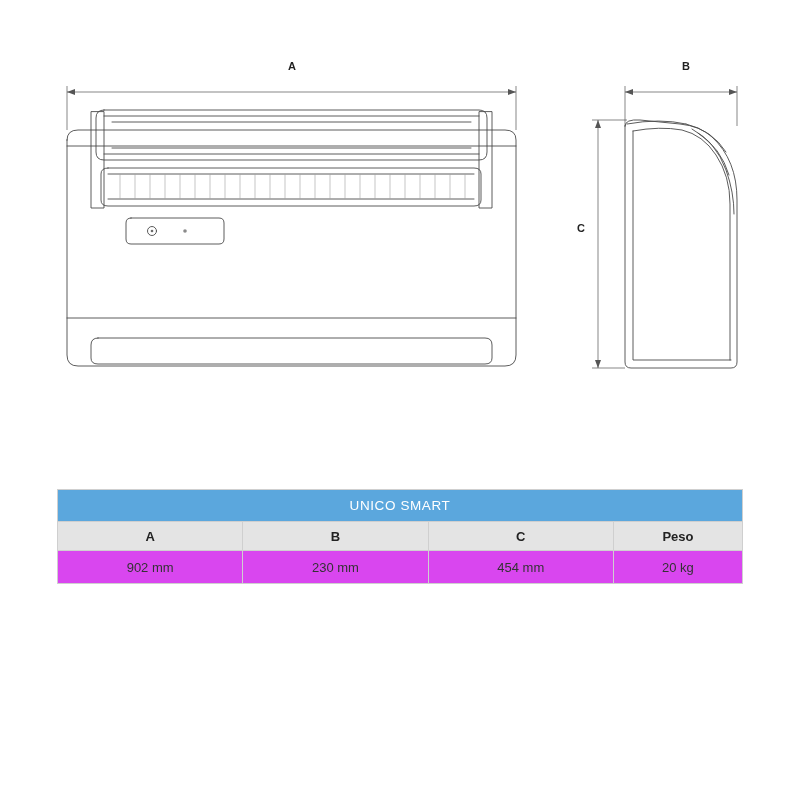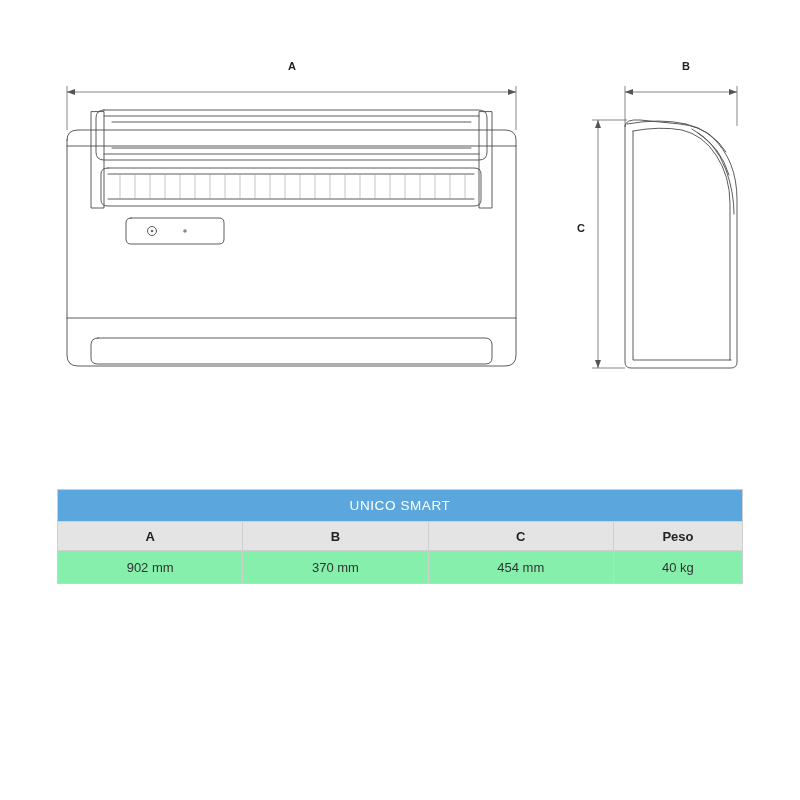--- a/index.html
+++ b/index.html
@@ -65,21 +65,21 @@
   .spec-table .header-row td {
     background: #e4e4e4;
     color: #222222;
     font-weight: bold;
     font-size: 13px;
     height: 29px;
     text-align: center;
     border: 1px solid #cfcfcf;
   }
   .spec-table .value-row td {
-    background: #86efac;
+    background: #d946ef;
     color: #333333;
     font-size: 13px;
     height: 33px;
     text-align: center;
     border: 1px solid #cfcfcf;
   }
 </style>
 </head>
 <body>
 
@@ -199,20 +199,20 @@
       <tr class="header-row">
         <td>A</td>
         <td>B</td>
         <td>C</td>
         <td>Peso</td>
       </tr>
     </thead>
     <tbody>
       <tr class="value-row">
         <td>902 mm</td>
-        <td>370 mm</td>
+        <td>230 mm</td>
         <td>454 mm</td>
-        <td>40 kg</td>
+        <td>20 kg</td>
       </tr>
     </tbody>
   </table>
 
 </div>
 
 </body></html>

